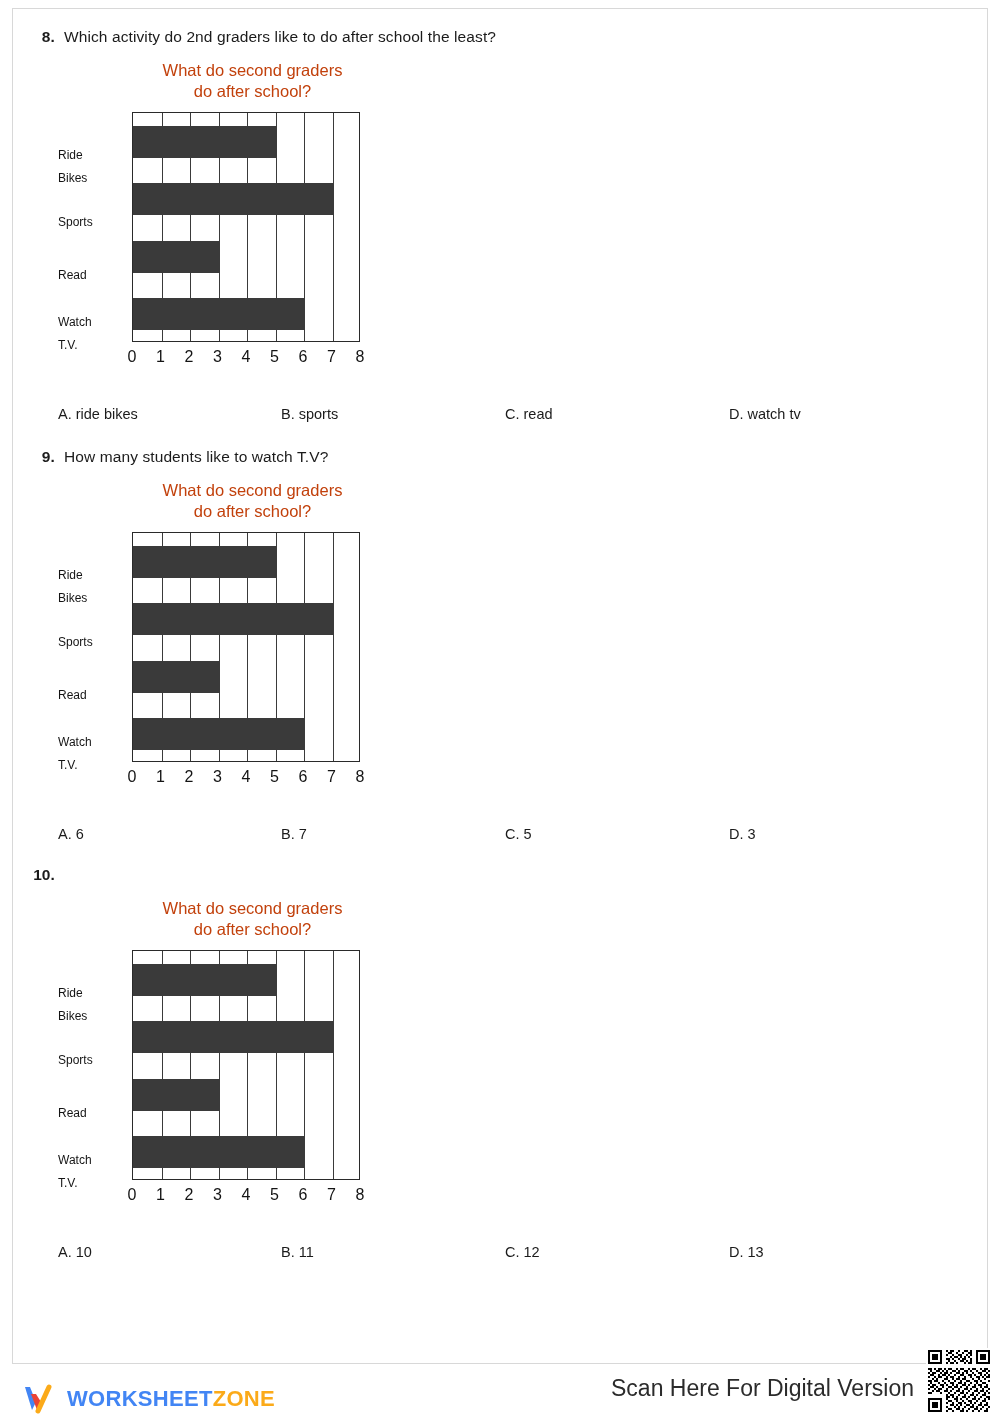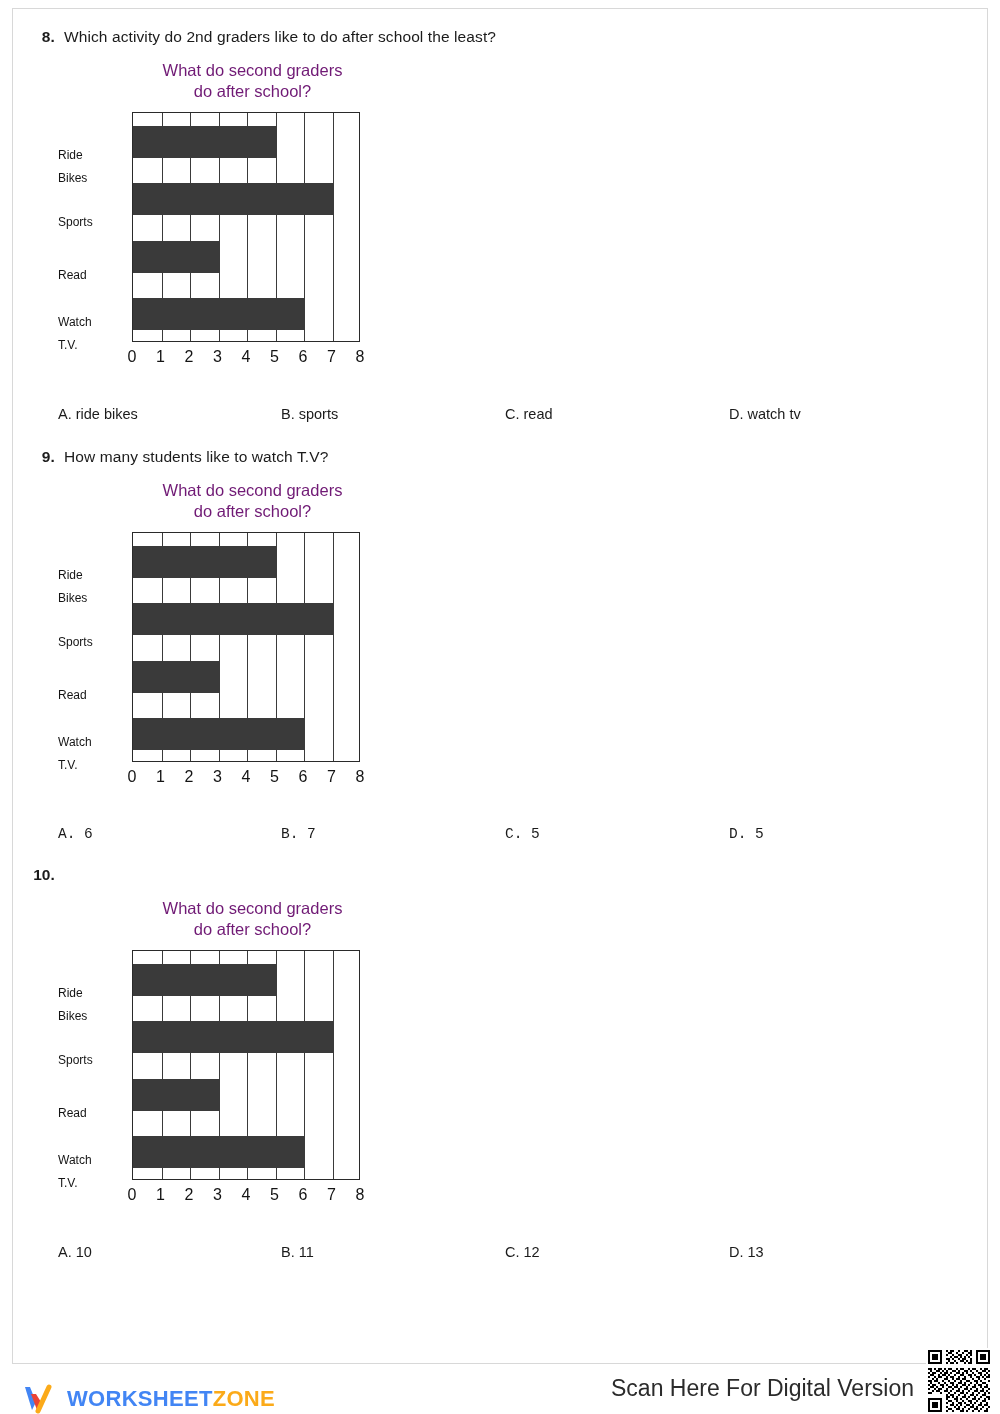--- a/index.html
+++ b/index.html
@@ -48,21 +48,21 @@
 
   .chart-title {
     position: absolute;
     left: 130px;
     top: 0;
     width: 245px;
     text-align: center;
     font-family: "Liberation Sans", sans-serif;
     font-size: 16.5px;
     line-height: 21px;
-    color: #701a75;
+    color: #c2410c;
   }
 
   .plot {
     position: absolute;
     left: 132px;
     top: 52px;
     width: 228px;
     height: 230px;
     border: 1.6px solid #2a2a2a;
     background: #ffffff;
@@ -265,25 +265,25 @@
           <span class="axis-num" style="left: 57px;">2</span>
           <span class="axis-num" style="left: 85.5px;">3</span>
           <span class="axis-num" style="left: 114px;">4</span>
           <span class="axis-num" style="left: 142.5px;">5</span>
           <span class="axis-num" style="left: 171px;">6</span>
           <span class="axis-num" style="left: 199.5px;">7</span>
           <span class="axis-num" style="left: 228px;">8</span>
         </div>
     </div>
 
-    <div class="options" style="top:378px;font-family:Liberation Mono, monospace;">
+    <div class="options" style="top:378px;">
       <span class="option" style="left:58px;">A. 6</span>
       <span class="option" style="left:281px;">B. 7</span>
       <span class="option" style="left:505px;">C. 5</span>
-      <span class="option" style="left:729px;">D. 5</span>
+      <span class="option" style="left:729px;">D. 3</span>
     </div>
   </div>
 
   <div class="question-block" style="top:866px;">
     <div class="q-line">
       <span class="q-num">10.</span>
     </div>
 
     <div class="chart-wrap">
       <div class="chart-title">

